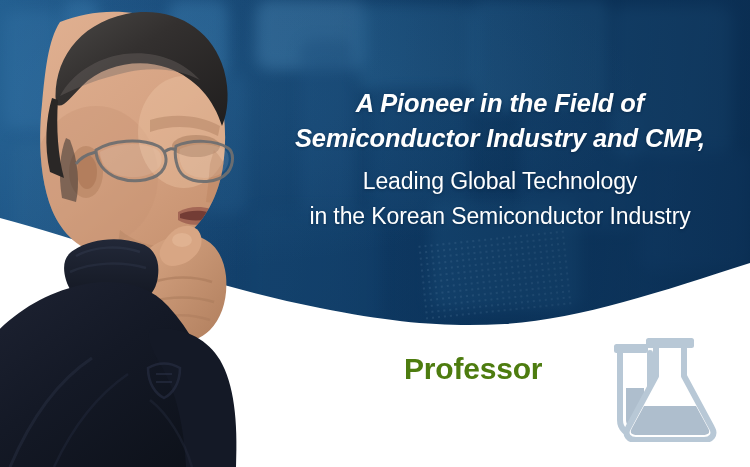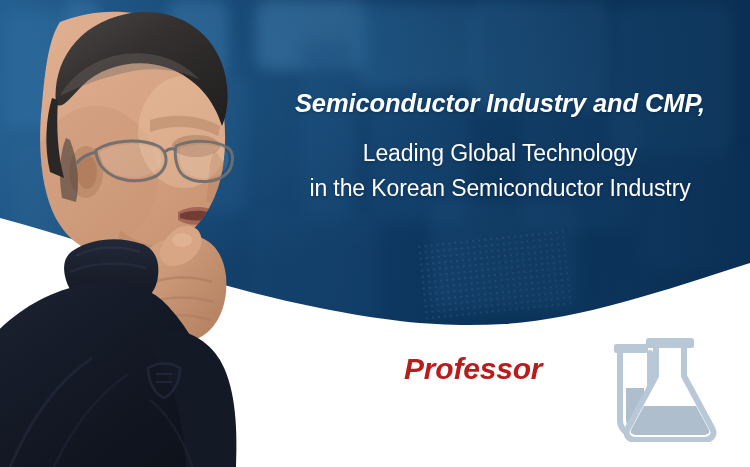--- a/index.html
+++ b/index.html
@@ -113,21 +113,21 @@
   }
   .headline .l3,
   .headline .l4 {
     font-weight: normal;
     font-style: normal;
     font-size: 23px;
     line-height: 35px;
     letter-spacing: -0.1px;
     white-space: nowrap;
   }
-  .headline .l3 { margin-top: 15px; }
+  .headline .l3 { margin-top: 8px; }
 
   
   .wave {
     position: absolute;
     left: 0;
     top: 180px;
     width: 750px;
     height: 180px;
     z-index: 7;
     pointer-events: none;
@@ -143,22 +143,21 @@
     z-index: 8;
     overflow: hidden;
   }
 
   
   .name-block {
     position: absolute;
     left: 404px;
     top: 352px;
     z-index: 9;
-    color: #b91c1c;
-    font-style: italic;
+    color: #4d7c0f;
     font-weight: bold;
     font-size: 30px;
     line-height: 34px;
     letter-spacing: -0.2px;
     white-space: nowrap;
   }
   .flask-icon {
     position: absolute;
     left: 604px;
     top: 336px;
@@ -188,20 +187,21 @@
     <div class="blob b12"></div>
     <div class="blob b13"></div>
     <div class="blob b14"></div>
     <div class="blob b15"></div>
     <div class="blob b16"></div>
     <div class="dots"></div>
     <div class="vignette"></div>
   </div>
 
   <div class="headline">
+    <div class="l1">A Pioneer in the Field of</div>
     <div class="l2">Semiconductor Industry and CMP,</div>
     <div class="l3">Leading Global Technology</div>
     <div class="l4">in the Korean Semiconductor Industry</div>
   </div>
 
   <svg class="wave" viewBox="0 0 750 180" preserveAspectRatio="none">
     <path d="M0,38 C90,62 200,104 320,128 C400,144 450,147 505,144
              C580,139 660,112 750,83 L750,180 L0,180 Z" fill="#ffffff"></path>
   </svg>
 

